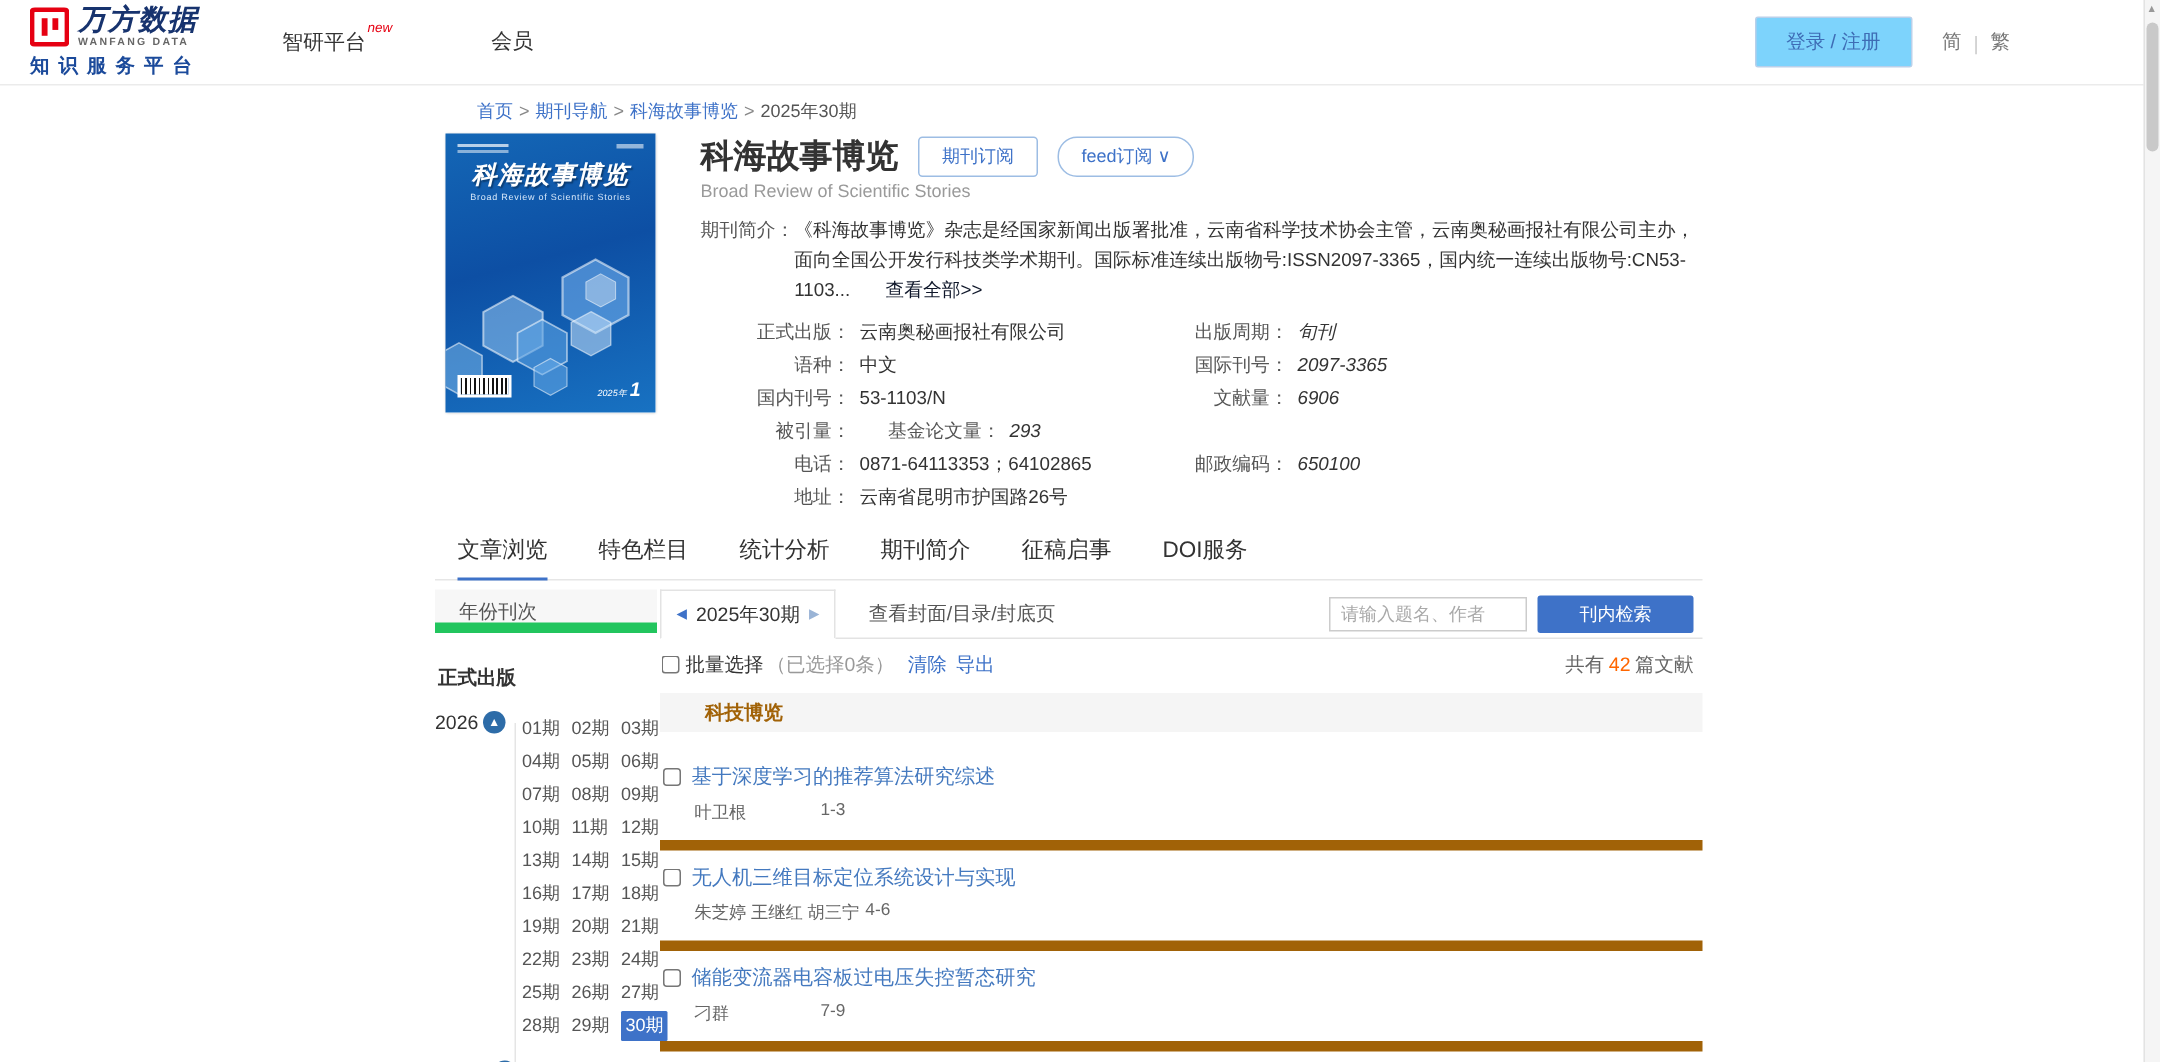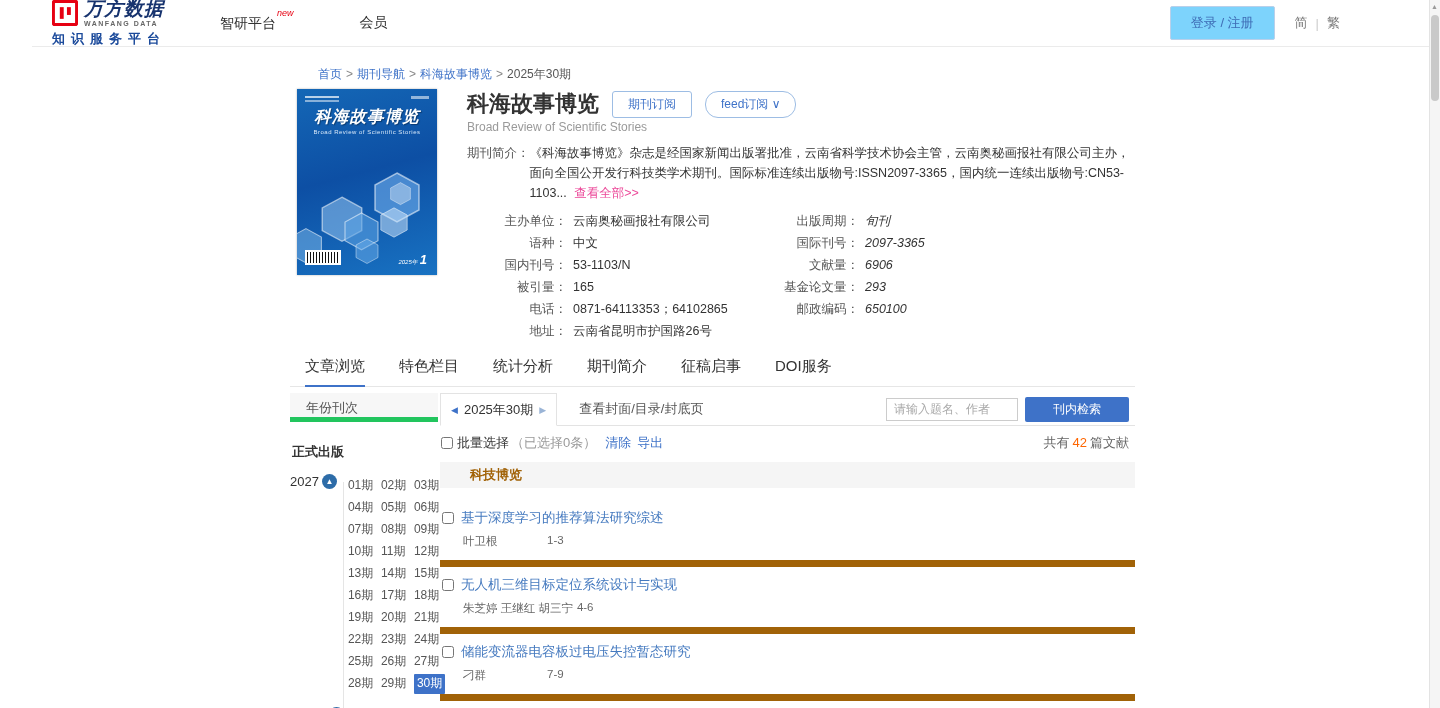--- a/index.html
+++ b/index.html
@@ -1,20 +1,20 @@
 <!DOCTYPE html>
 <html><head>
 <meta charset="utf-8">
 <style>
   * { margin:0; padding:0; box-sizing:border-box; }
   html,body { width:1440px; height:708px; overflow:hidden; background:#fff;
     font-family:"Liberation Sans","DejaVu Sans",sans-serif; color:#333; }
 
   
-  .header { height:47px; border-bottom:1px solid #ebebeb; display:flex; align-items:center; padding:0 30px 0 20px; position:relative; background:#fff;margin-left:32px; }
+  .header { height:57px; border-bottom:1px solid #ebebeb; display:flex; align-items:center; padding:0 30px 0 20px; position:relative; background:#fff; }
   .logo { display:flex; flex-direction:column; cursor:pointer; }
   .logo-top { display:flex; align-items:center; gap:6px; }
   .logo-icon { width:26px; height:26px; }
   .brand-stack { display:flex; flex-direction:column; line-height:1; }
   .brand { font-size:19px; font-weight:bold; font-style:italic; color:#17336e; letter-spacing:1px; }
   .brand-en { font-size:7px; font-weight:bold; color:#666; letter-spacing:1.5px; margin-top:2px; }
   .tagline { font-size:13px; font-weight:bold; color:#1b4a9b; letter-spacing:6px; margin-top:3px; }
   .main-nav { display:flex; gap:66px; margin-left:54px; font-size:14px; color:#333; }
   .nav-item { cursor:pointer; position:relative; }
   .nav-badge { color:#e60012; font-size:9px; position:relative; top:-6px; margin-left:1px; font-style:italic; }
@@ -49,37 +49,37 @@
   .cover-issue small { font-size:6px; font-weight:normal; margin-right:2px; }
 
   .journal-info { margin-left:30px; width:668px; }
   .title-row { display:flex; align-items:center; gap:13px; }
   .journal-title { font-size:22px; font-weight:600; color:#333; }
   .btn-outline { border:1px solid #9dbde4; background:#fff; color:#3e72c8; font-size:12px; padding:4px 15px; border-radius:3px; cursor:pointer; font-family:inherit; }
   .btn-feed { border-radius:13px; }
   .journal-title-en { font-size:12px; color:#9a9a9a; margin-top:1px; }
   .intro-row { display:flex; margin-top:9px; font-size:12.5px; line-height:20px; color:#333; }
   .intro-label { flex-shrink:0; color:#555; }
-  .intro-text a { color:#ec4899; text-decoration:none; margin-left:4px; cursor:pointer; }
+  .intro-text a { color:#0f172a; text-decoration:none; margin-left:20px; cursor:pointer; }
   .meta-grid { margin-top:7px; font-size:12.5px; }
   .meta-row { display:flex; height:22px; line-height:22px; }
   .m-label-l { width:100px; text-align:right; color:#555; }
   .m-value-l { margin-left:6px; width:186px; color:#333; }
   .m-label-r { width:100px; text-align:right; color:#555; }
   .m-value-r { margin-left:6px; color:#333;font-style:italic; }
 
   
   .tabs { display:flex; gap:34px; margin-top:15px; padding-left:15px; border-bottom:1px solid #e6e6e6; font-size:15px; }
   .tab { padding-bottom:9px; cursor:pointer; color:#333; }
   .tab.active { border-bottom:2px solid #3e72c8; margin-bottom:-1px; }
 
   
   .content { display:flex; }
   .sidebar { width:148px; flex-shrink:0; }
-  .sidebar-header { margin-top:6px; height:29px; line-height:29px; background:#f7f7f7; border-bottom:5px solid #22c55e; padding-left:16px; font-size:13px; color:#555; }
+  .sidebar-header { margin-top:6px; height:29px; line-height:29px; background:#f7f7f7; border-bottom:7px solid #22c55e; padding-left:16px; font-size:13px; color:#555; }
   .pub-status { margin:21px 0 13px 2px; font-size:13px; font-weight:bold; color:#333; }
   .timeline { position:relative; }
   .timeline-line { position:absolute; left:53px; top:8px; bottom:8px; width:1px; background:#e5e5e5; }
   .year-row { display:flex; font-size:13px; position:relative; }
   .year-label { width:36px; color:#333; line-height:16px; }
   .chev { width:15px; height:15px; border-radius:50%; background:#2d6ca8; color:#fff; font-size:8px; line-height:15px; text-align:center; margin-left:3px; flex-shrink:0; position:relative; z-index:1; cursor:pointer; }
   .issues { margin-left:11px; display:grid; grid-template-columns:repeat(3,33px); font-size:12px; color:#555; line-height:22px; }
   .issue { cursor:pointer; }
   .issue.active { background:#3e72c8; color:#fff; padding:0 3px; justify-self:start; line-height:18px; margin-top:2px; border-radius:1px; }
   .year-collapsed { display:flex; align-items:center; font-size:13px; margin-bottom:6px; position:relative; }
@@ -182,40 +182,39 @@
       <div class="journal-title-en">Broad Review of Scientific Stories</div>
       <div class="intro-row">
         <span class="intro-label">期刊简介：</span>
         <div class="intro-text">
           <span>《科海故事博览》杂志是经国家新闻出版署批准，云南省科学技术协会主管，云南奥秘画报社有限公司主办，面向全国公开发行科技类学术期刊。国际标准连续出版物号:ISSN2097-3365，国内统一连续出版物号:CN53-1103...</span>
           <a>查看全部&gt;&gt;</a>
         </div>
       </div>
       <div class="meta-grid" id="meta-grid">
           <div class="meta-row">
-            <span class="m-label-l">主办单位：</span>
+            <span class="m-label-l">正式出版：</span>
             <span class="m-value-l">云南奥秘画报社有限公司</span>
             <span class="m-label-r">出版周期：</span>
             <span class="m-value-r">旬刊</span>
           </div>
           <div class="meta-row">
             <span class="m-label-l">语种：</span>
             <span class="m-value-l">中文</span>
             <span class="m-label-r">国际刊号：</span>
             <span class="m-value-r">2097-3365</span>
           </div>
           <div class="meta-row">
             <span class="m-label-l">国内刊号：</span>
             <span class="m-value-l">53-1103/N</span>
             <span class="m-label-r">文献量：</span>
             <span class="m-value-r">6906</span>
           </div>
           <div class="meta-row">
             <span class="m-label-l">被引量：</span>
-            <span class="m-value-l">165</span>
             <span class="m-label-r">基金论文量：</span>
             <span class="m-value-r">293</span>
           </div>
           <div class="meta-row">
             <span class="m-label-l">电话：</span>
             <span class="m-value-l">0871-64113353；64102865</span>
             <span class="m-label-r">邮政编码：</span>
             <span class="m-value-r">650100</span>
           </div>
           <div class="meta-row">
@@ -236,21 +235,21 @@
     </div>
 
   <div class="content">
 
     <div class="sidebar">
       <div class="sidebar-header">年份刊次</div>
       <div class="pub-status">正式出版</div>
       <div class="timeline" id="timeline">
         <div class="timeline-line"></div>
       <div class="year-row">
-            <span class="year-label">2027</span>
+            <span class="year-label">2026</span>
             <span class="chev">▲</span>
             <div class="issues">
               <span class="issue">01期</span>
               <span class="issue">02期</span>
               <span class="issue">03期</span>
               <span class="issue">04期</span>
               <span class="issue">05期</span>
               <span class="issue">06期</span>
               <span class="issue">07期</span>
               <span class="issue">08期</span>

